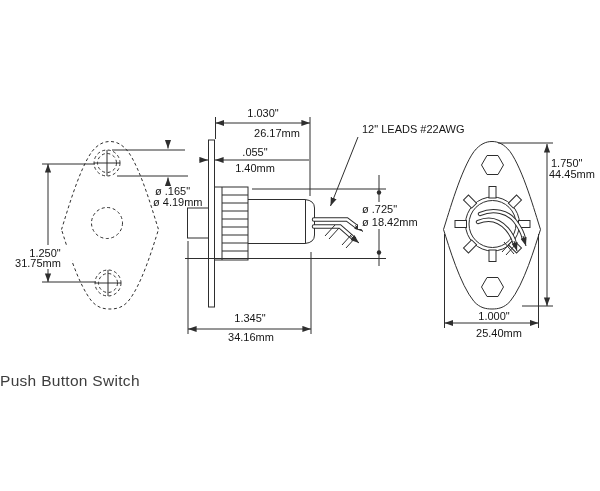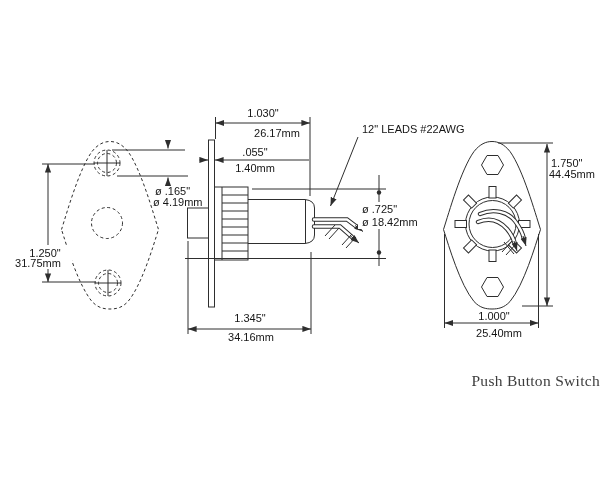--- a/index.html
+++ b/index.html
@@ -7,22 +7,22 @@
           font-family:"Liberation Sans",sans-serif;}
   svg{position:absolute;left:0;top:0;}
   .ln{stroke:#2e2e2e;stroke-width:1;fill:none;}
   .dash{stroke-dasharray:3 2.6;}
   .fillw{fill:#ffffff;stroke:#2e2e2e;stroke-width:1;}
   .mask{fill:#ffffff;stroke:none;}
   .wtube{stroke:#2e2e2e;stroke-width:4.4;fill:none;stroke-linecap:round;}
   .wcore{stroke:#ffffff;stroke-width:2.4;fill:none;stroke-linecap:round;}
   text.dim{font-family:"Liberation Sans",sans-serif;font-size:11px;fill:#151515;}
   .mid{text-anchor:middle;}
-  .title{position:absolute;left:0;top:372px;width:600px;text-align:right;
-         font-family:Liberation Serif, serif;font-size:15.5px;letter-spacing:.3px;color:#3d3d3d;}
+  .title{position:absolute;left:0;top:372px;width:600px;text-align:left;
+         font-family:Liberation Sans, sans-serif;font-size:15.5px;letter-spacing:.3px;color:#3d3d3d;}
 </style>
 </head>
 <body>
 
 <div class="canvas">
 <svg width="600" height="491" viewBox="0 0 600 491">
   <defs>
     <marker id="arw" markerUnits="userSpaceOnUse" markerWidth="11" markerHeight="9" refX="8.6" refY="3.5" orient="auto-start-reverse">
       <path d="M0 0.4 L8.6 3.5 L0 6.6 Z" fill="#2e2e2e"></path>
     </marker>

